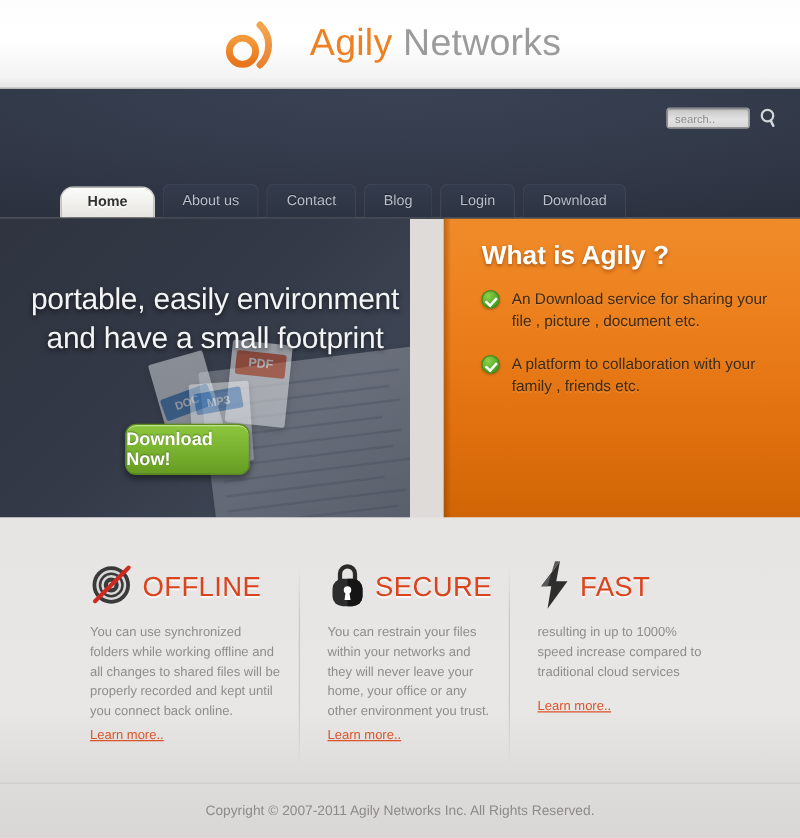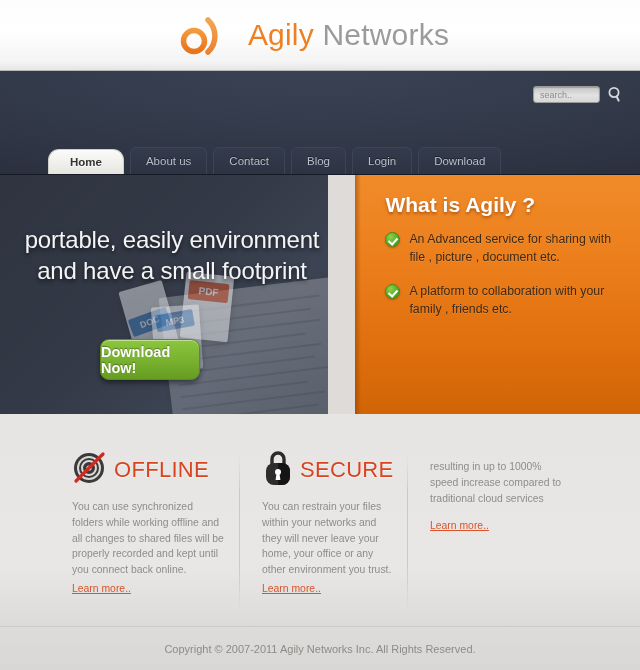--- a/index.html
+++ b/index.html
@@ -305,21 +305,21 @@
       <div>portable, easily environment</div>
       <div>and have a small footprint</div>
     </div>
   </div>
 
   <div id="hero-right">
     <div id="panel-title">What is Agily ?</div>
 
     <div class="bullet">
       <span class="check"></span>
-      <span class="bullet-text">An Advanced service for sharing with file , picture , document etc.</span>
+      <span class="bullet-text">An Download service for sharing your file , picture , document etc.</span>
     </div>
     <div class="bullet">
       <span class="check"></span>
       <span class="bullet-text">A platform to collaboration with your family , friends etc.</span>
     </div>
   </div>
 </div>
 
 <div id="download-btn">Download Now!</div>
 
@@ -353,20 +353,29 @@
           <path d="M14.6 24 h2.8 l1 7 h-4.8 z" fill="#fff"></path>
         </svg>
       </span>
       <span class="feature-title">SECURE</span>
     </div>
     <div class="feature-body">You can restrain your files  within your networks and they will never leave your home, your office or any other environment you trust.</div>
     <span class="learn">Learn more..</span>
   </div>
 
   <div class="feature">
+    <div class="feature-head">
+      <span class="feature-icon">
+        <svg width="28" height="40" viewBox="0 0 28 40">
+          <path d="M18 1 L3 21 h8 L8 39 L24 17 h-9 z" fill="#2e2e2e"></path>
+          <path d="M18 1 L3 21 h5 L14 1 z" fill="#585858"></path>
+        </svg>
+      </span>
+      <span class="feature-title">FAST</span>
+    </div>
     <div class="feature-body">resulting in up to 1000% speed increase compared to traditional cloud services</div>
     <span class="learn spaced">Learn more..</span>
   </div>
 </div>
 
 <div id="footer">
   <span id="copyright">Copyright © 2007-2011 Agily Networks Inc. All Rights Reserved.</span>
 </div>
 
 </body></html>

